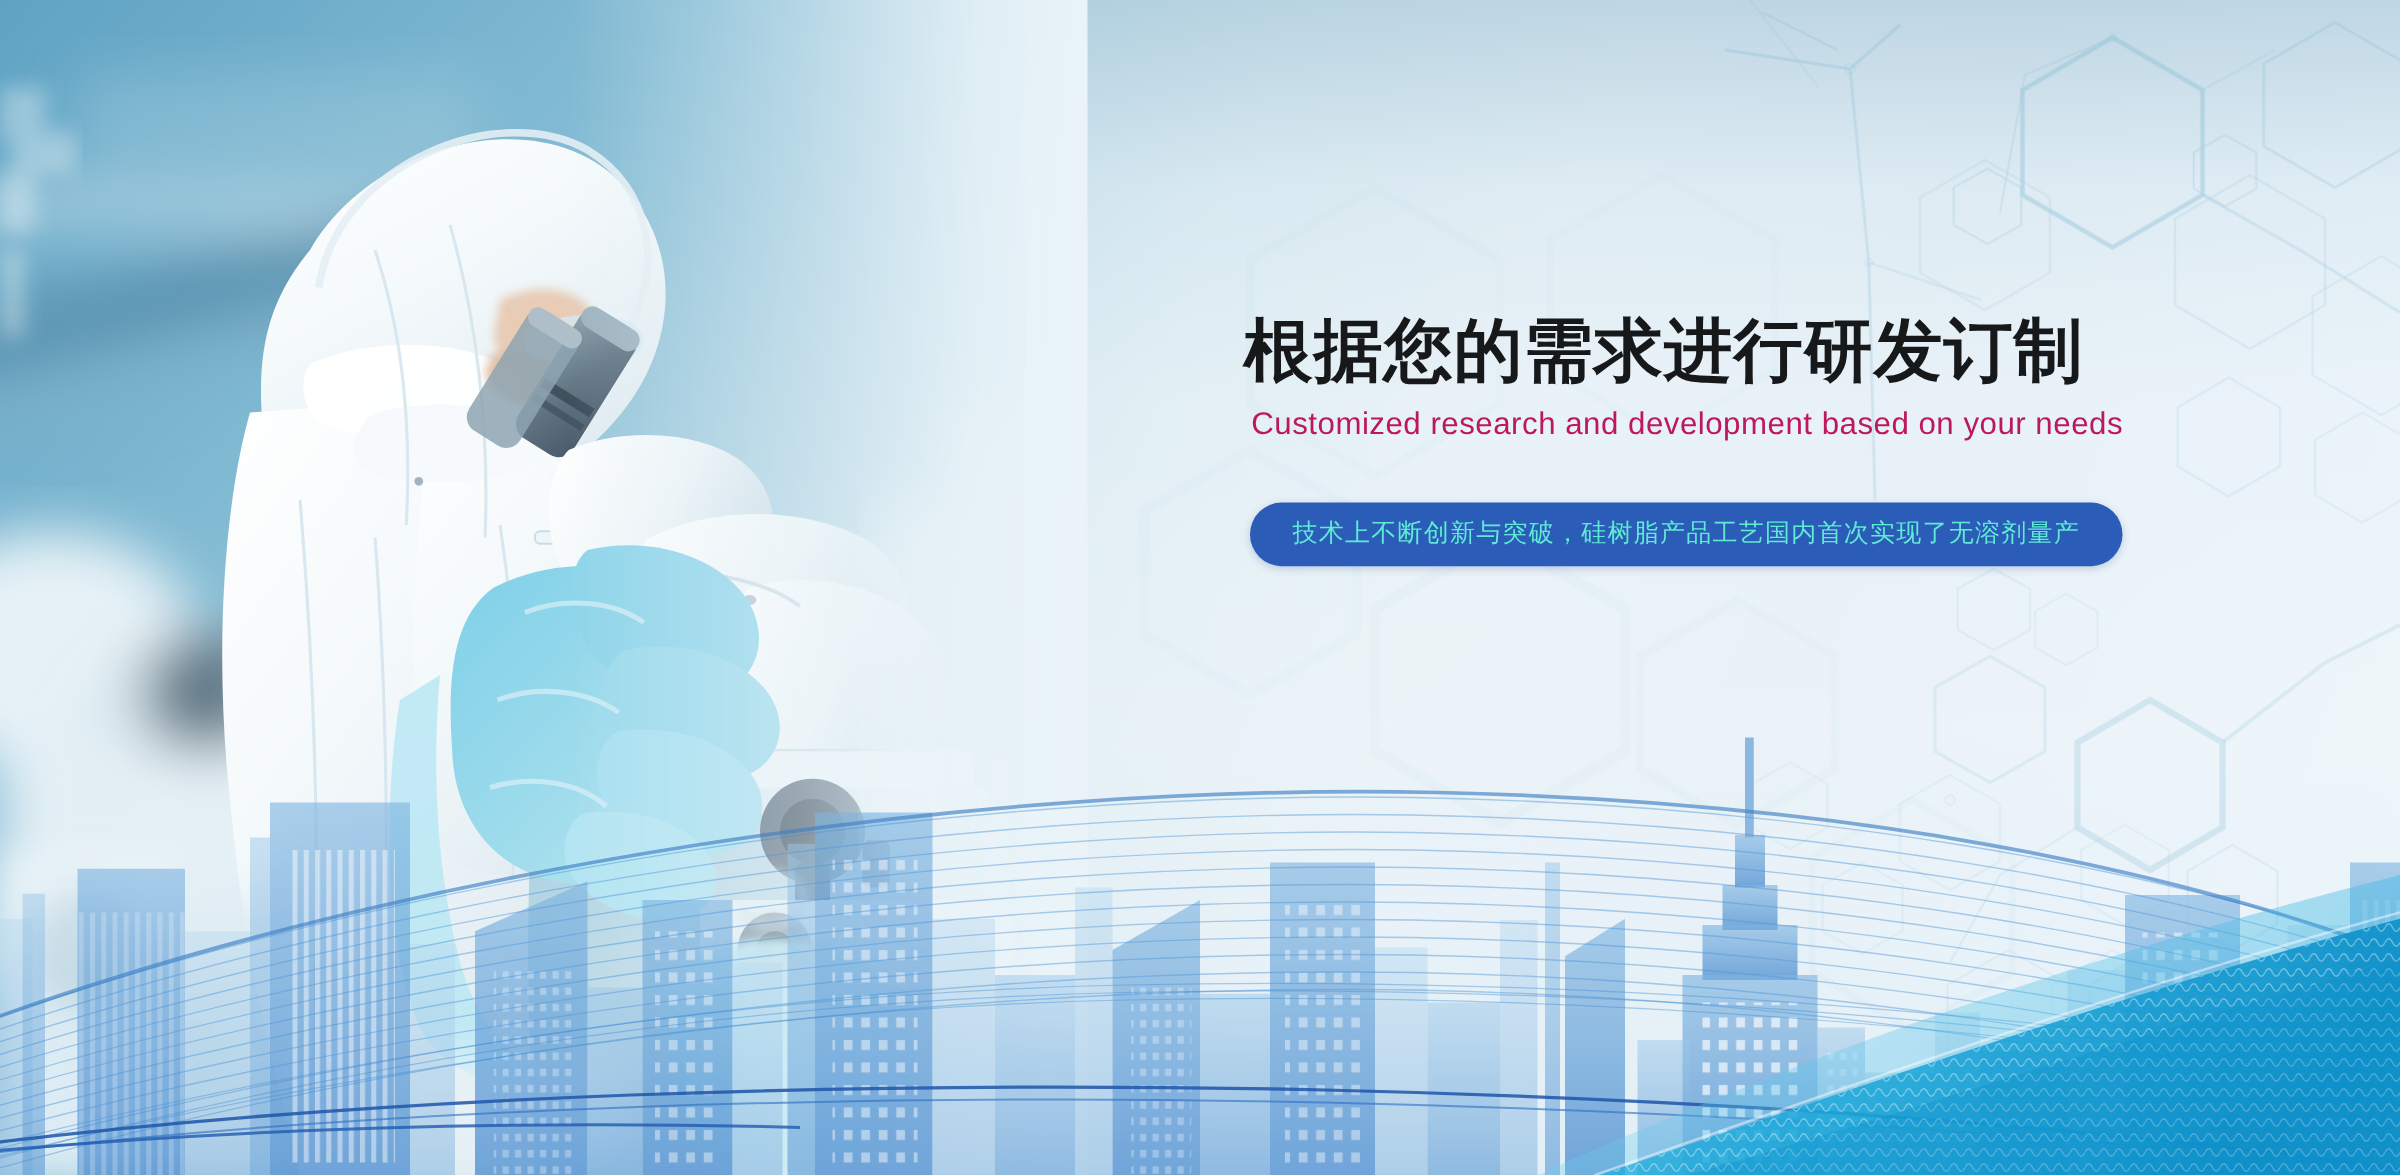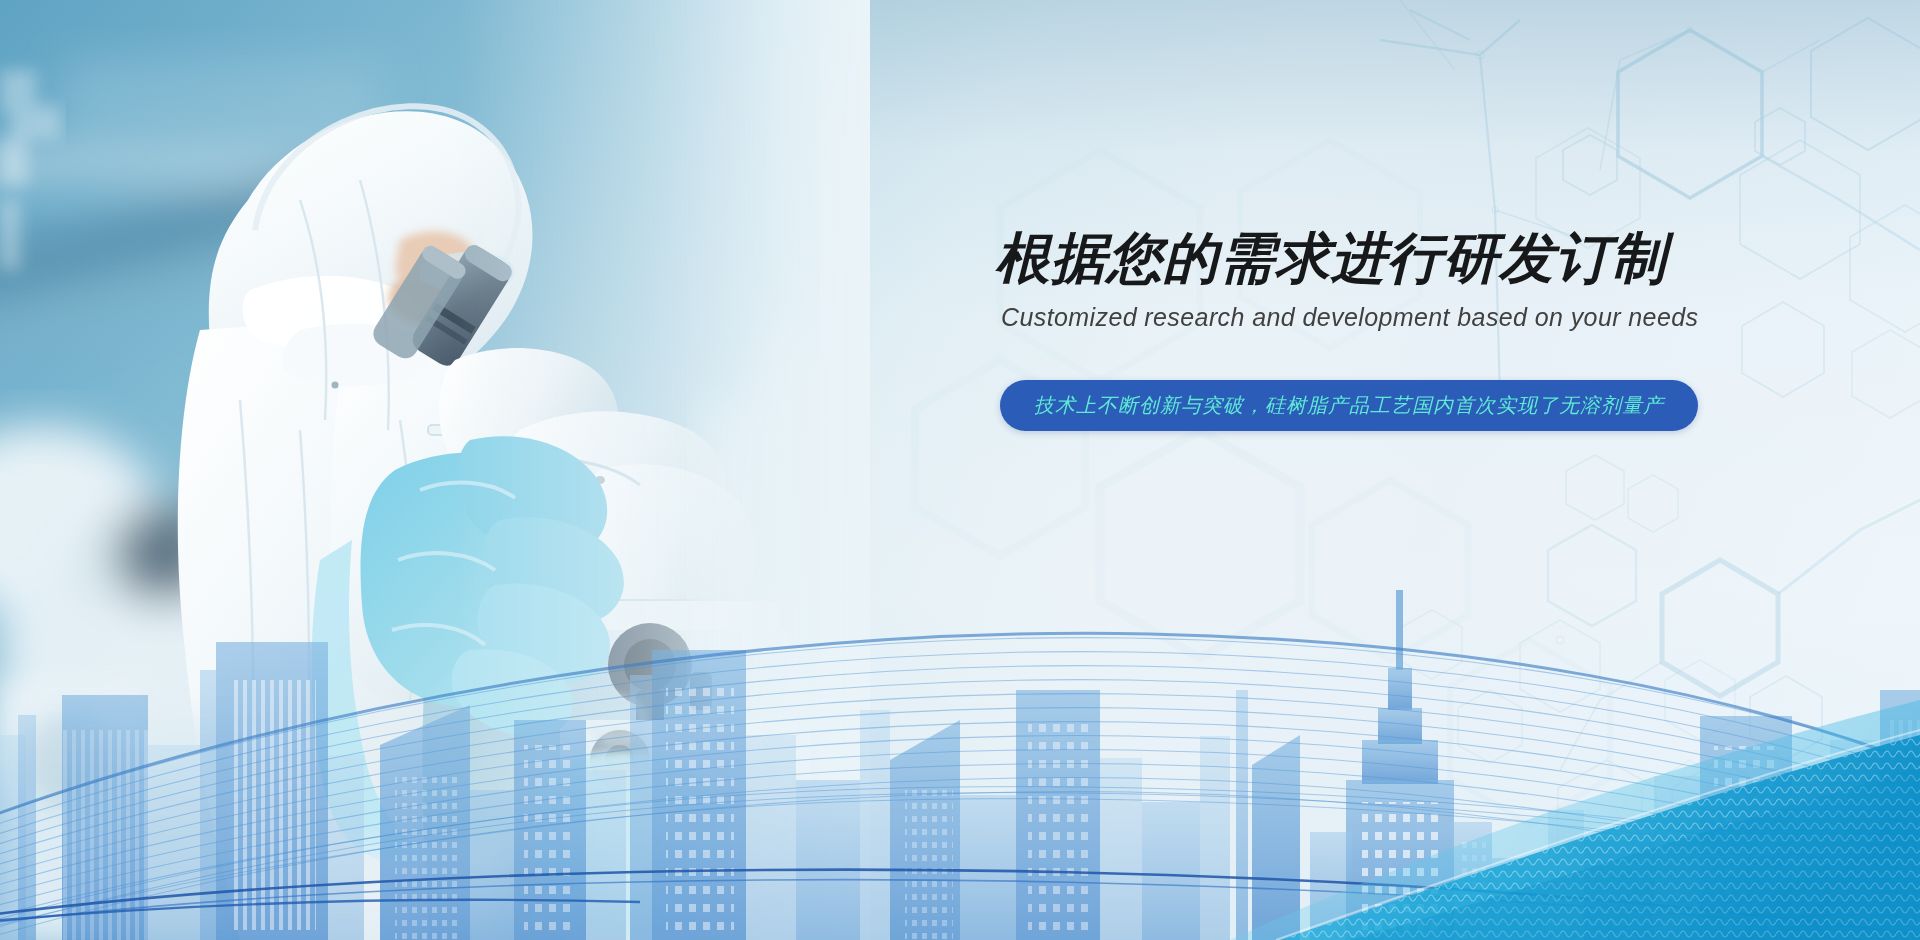--- a/index.html
+++ b/index.html
@@ -80,40 +80,39 @@
   .wave-layer {
     position: absolute;
     left: 0; bottom: 0;
     width: 1920px; height: 420px;
   }
 
   
   .text-block {
     position: absolute;
     left: 995px;
-    top: 228px;
+    top: 250px;
     width: 760px;
-    font-style: italic;
   }
   .headline {
     margin: 0;
     font-size: 55px;
     line-height: 1.1;
     font-weight: 700;
     letter-spacing: 1px;
     color: #17181a;
     white-space: nowrap;
     font-family: "Liberation Sans", "DejaVu Sans", sans-serif;
   }
   .subhead {
     margin: 14px 0 10px 6px;
     font-size: 25px;
     font-weight: 400;
     letter-spacing: 0.4px;
-    color: #404040;
+    color: #be185d;
     white-space: nowrap;
     font-family: "Liberation Sans", "DejaVu Sans", sans-serif;
   }
   .pill-wrap {
     margin-top: 48px;
     margin-left: 5px;
   }
   .pill {
     display: inline-block;
     background: #2b5cb8;

